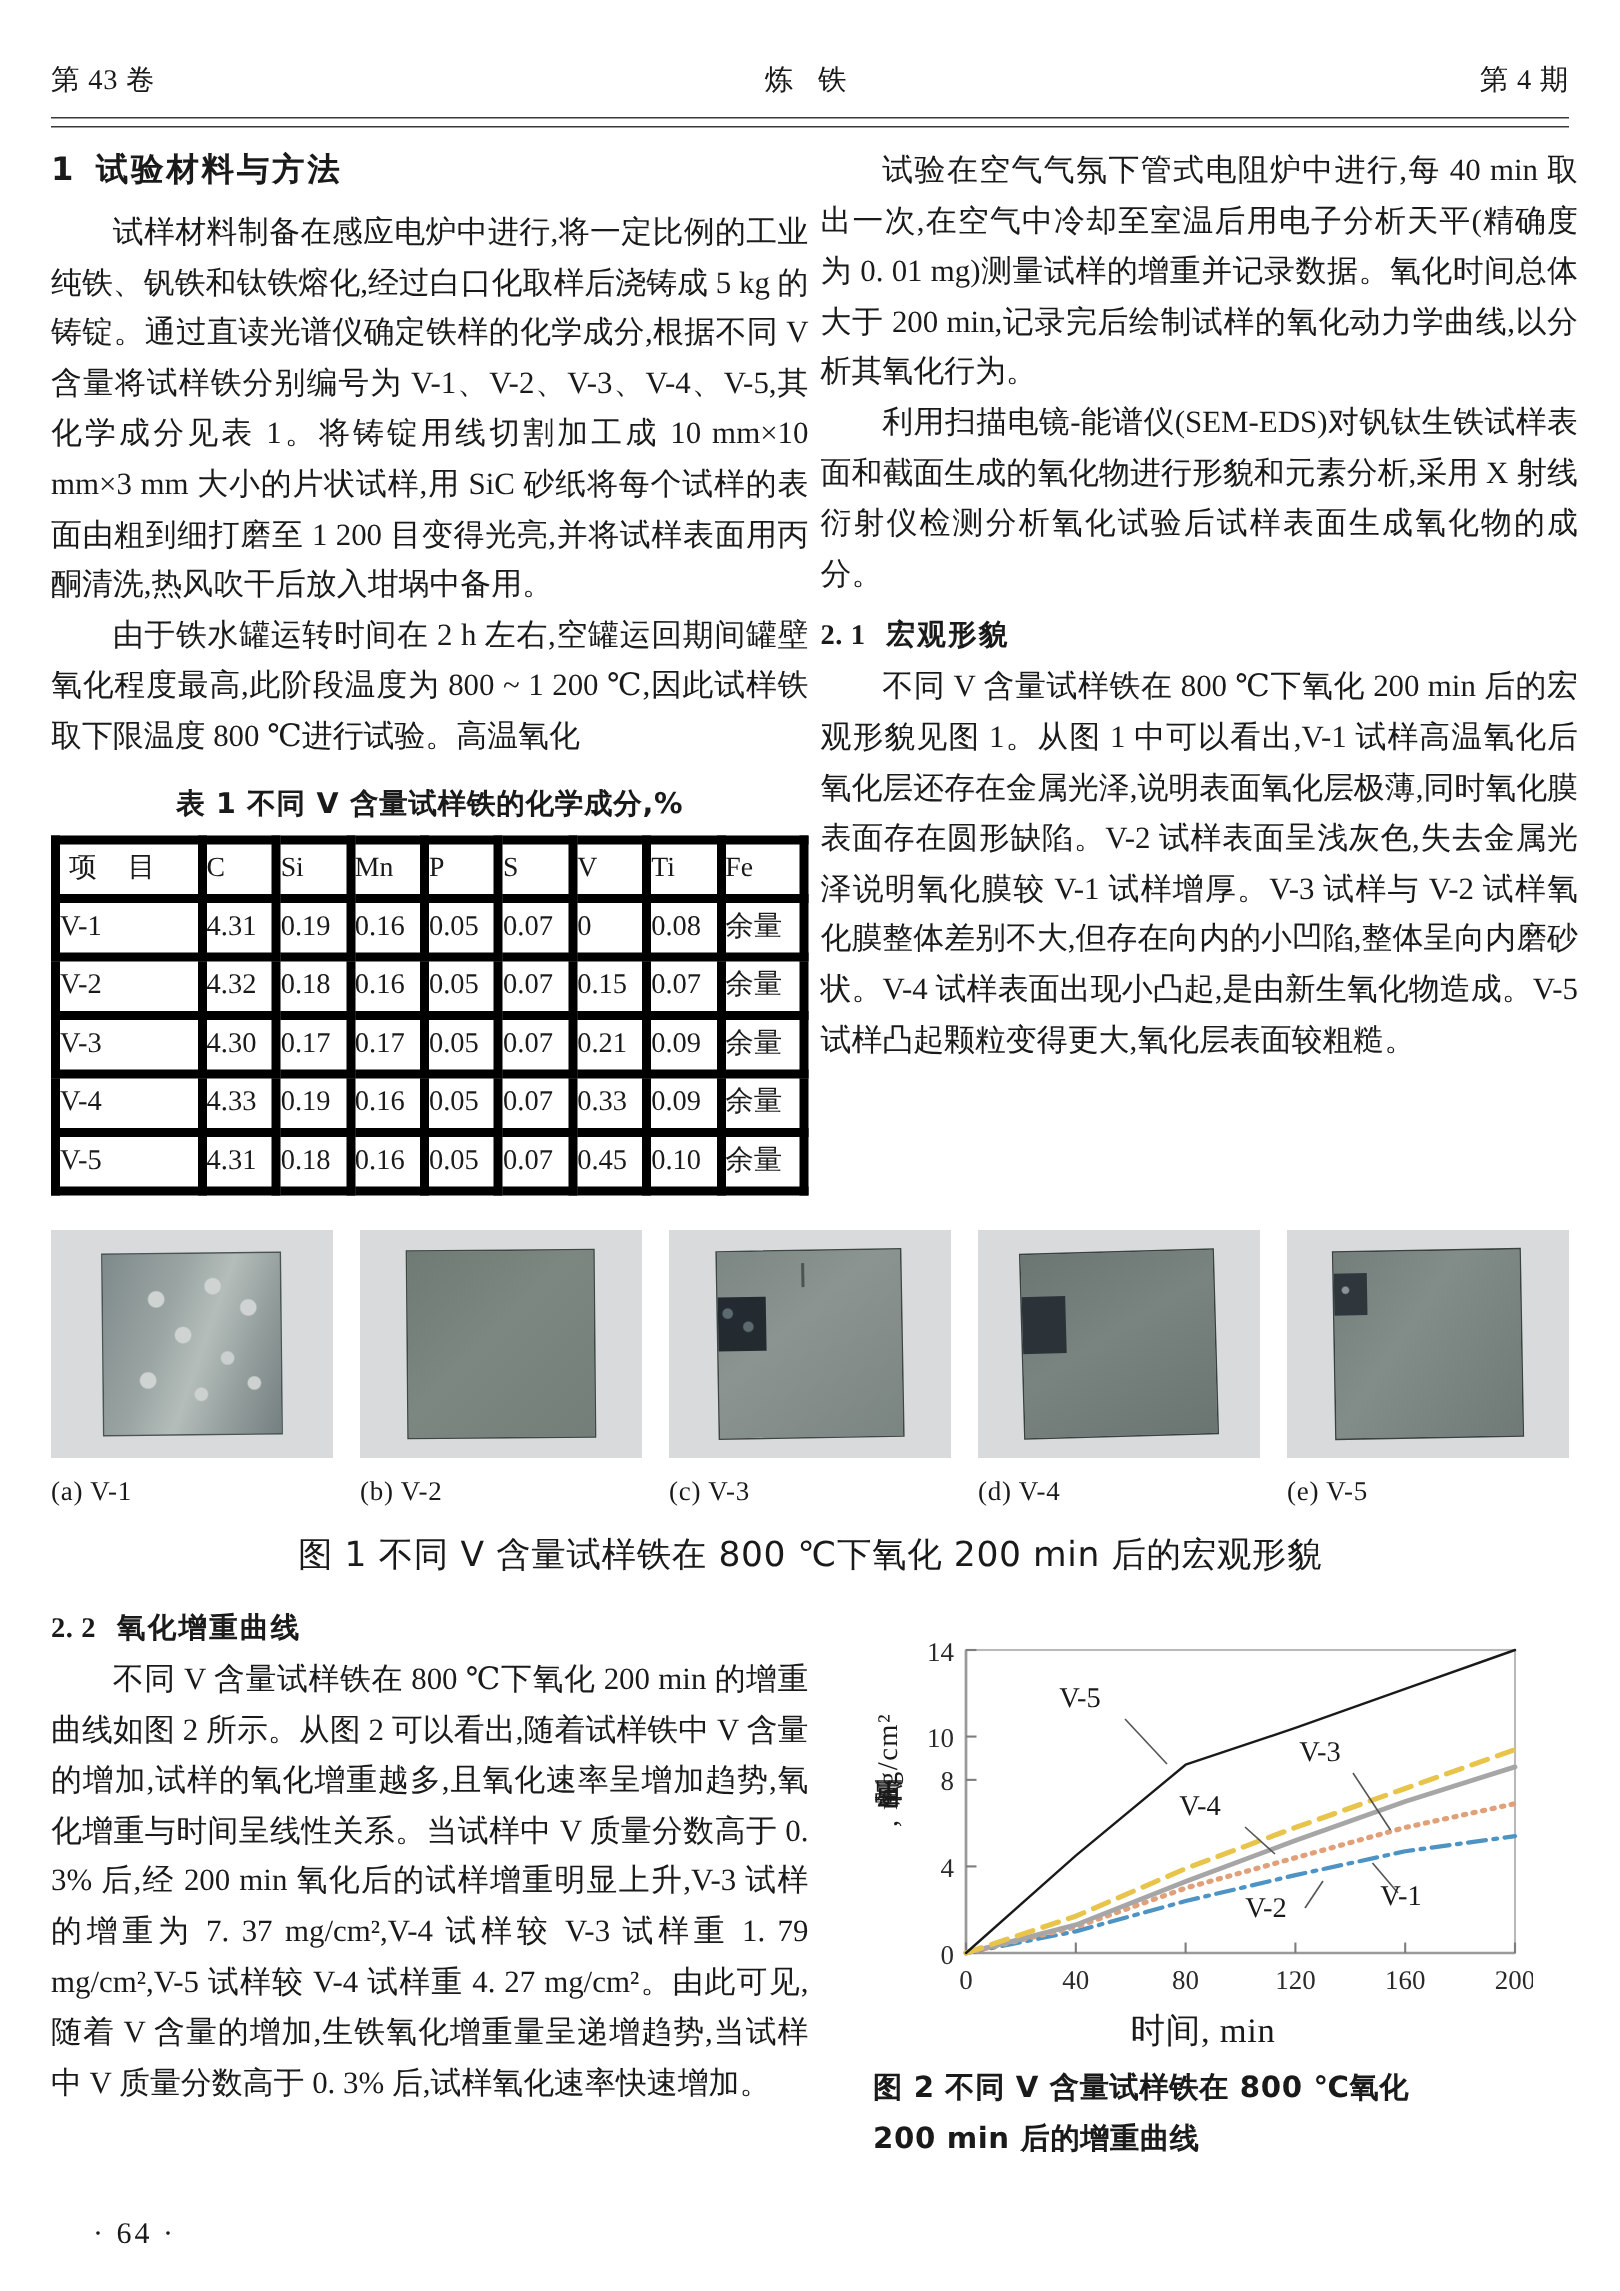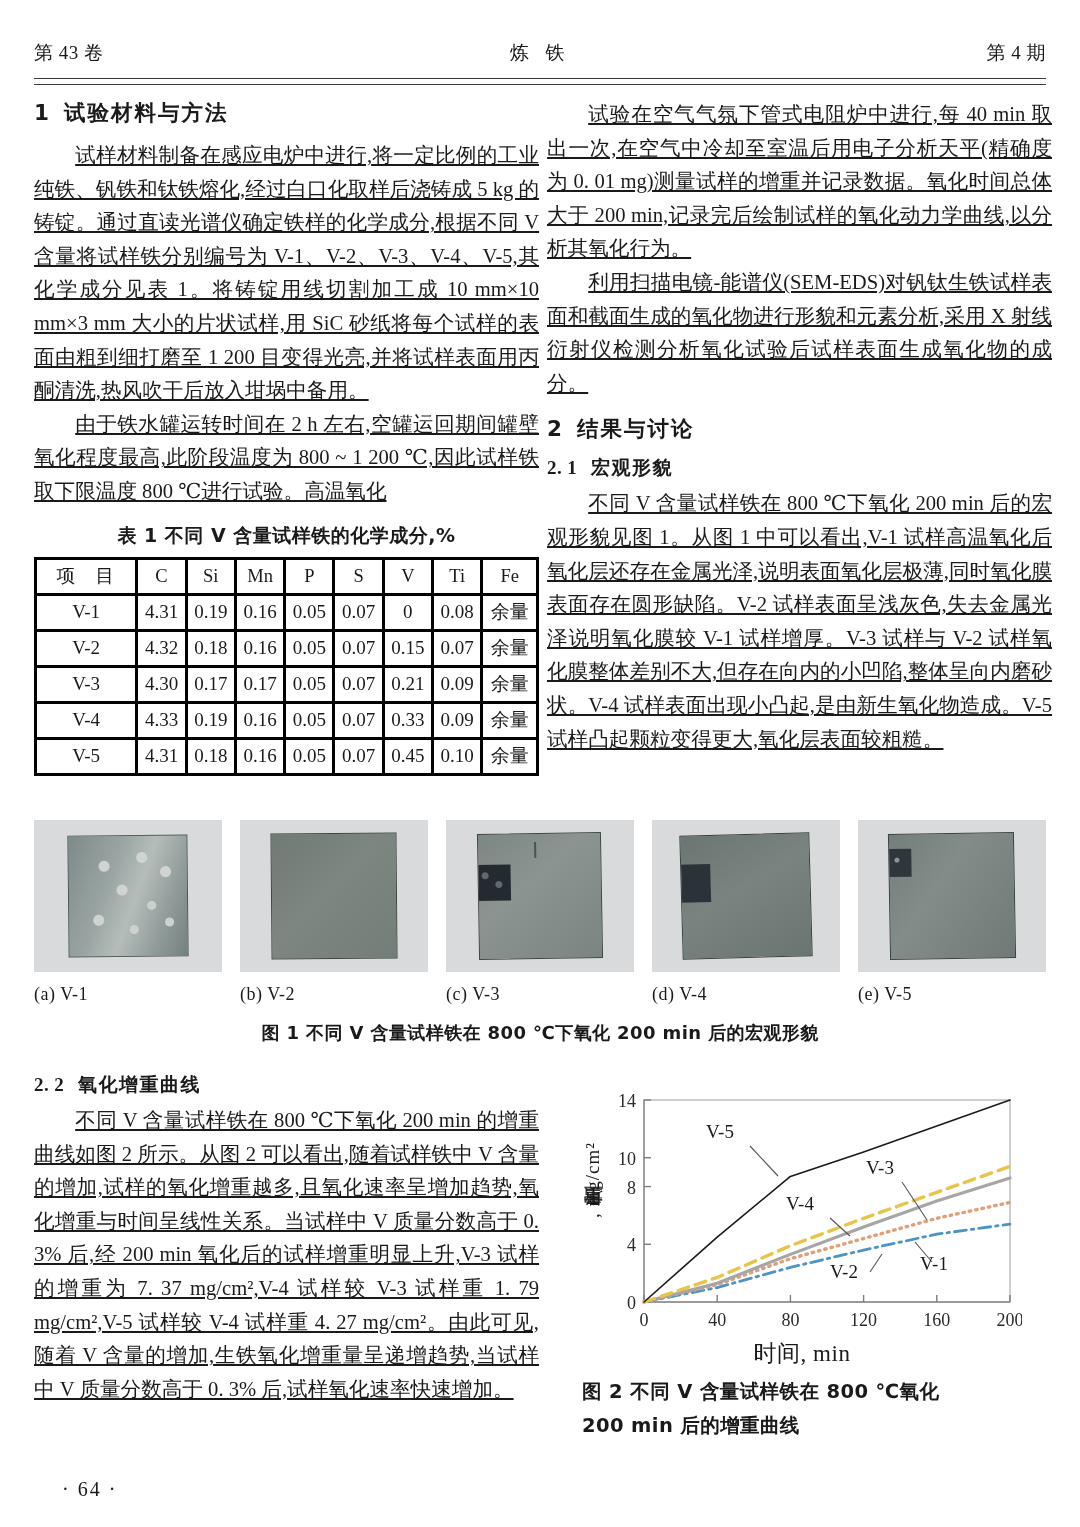--- a/index.html
+++ b/index.html
@@ -32,57 +32,57 @@
   h3.sub{
     font-family:Liberation Serif, serif;
     font-weight:bold;font-size:19px;margin:10px 0 6px 0;letter-spacing:.4px;
   }
   h3.sub .num{display:inline-block;min-width:44px;}
   h3.sub .ttl{letter-spacing:1.5px;}
 
   p.body{
     margin:0 0 0 0;font-size:20.6px;line-height:33.6px;
     text-align:justify;text-justify:inter-ideograph;
-    text-indent:2em;letter-spacing:0px;text-decoration:underline;
+    text-indent:2em;letter-spacing:0px;
   }
 
   
   .tbl-cap{
     text-align:center;font-size:19px;font-weight:bold;
     font-family:"DejaVu Sans","Liberation Sans",sans-serif;
     margin:14px 0 8px 0;letter-spacing:.5px;
   }
   table.chem{
     border-collapse:collapse;width:505px;margin:0;
     border-top:2.2px solid #111;border-bottom:2.2px solid #111;
     border-left:2.2px solid #111;border-right:2.2px solid #111;
   }
   table.chem td{
-    border:3px solid #000000;text-align:center;
+    border:6px solid #000000;text-align:left;
     font-size:19px;padding:4px 0 5px 0;line-height:24px;
     font-family:"Liberation Serif","DejaVu Serif",serif;
   }
   table.chem tr.hdr td{font-size:18.5px;}
   table.chem td.item{letter-spacing:8px;padding-left:6px;}
 
   
   .fig1{position:absolute;left:34px;top:820px;width:1012px;}
   .fig1-row{display:flex;justify-content:space-between;align-items:flex-start;}
   .samp-wrap{width:188px;}
   .samp-frame{
     width:188px;height:152px;background:#d9dadc;
     display:flex;align-items:center;justify-content:center;position:relative;
   }
   .chip{position:relative;overflow:hidden;}
   .chip .tag{position:absolute;background:#2f353b;}
   .samp-label{
     text-align:left;font-size:18px;margin-top:12px;letter-spacing:.5px;
   }
   .fig-cap{
-    text-align:center;font-size:18px;font-weight:bold;
+    text-align:center;font-size:23px;font-weight:normal;
     font-family:"DejaVu Sans","Liberation Sans",sans-serif;
     letter-spacing:.4px;
   }
 
   
   .block-left{position:absolute;left:34px;top:1072px;width:505px;}
   .block-right{position:absolute;left:582px;top:1090px;width:470px;}
 
   
   .chart-box{position:relative;width:440px;height:275px;}
@@ -194,23 +194,20 @@
           <td>余量</td>
         </tr>
       </tbody>
     </table>
   </div>
 
   <div class="col col-right">
     <p class="body">试验在空气气氛下管式电阻炉中进行,每 40 min 取出一次,在空气中冷却至室温后用电子分析天平(精确度为 0. 01 mg)测量试样的增重并记录数据。氧化时间总体大于 200 min,记录完后绘制试样的氧化动力学曲线,以分析其氧化行为。</p>
     <p class="body">利用扫描电镜-能谱仪(SEM-EDS)对钒钛生铁试样表面和截面生成的氧化物进行形貌和元素分析,采用 X 射线衍射仪检测分析氧化试验后试样表面生成氧化物的成分。</p>
 
-    <h2 class="sec" style="margin-top:14px;">
-      <span class="num">2</span><span class="ttl">结果与讨论</span>
-    </h2>
     <h3 class="sub">
       <span class="num">2. 1</span><span class="ttl">宏观形貌</span>
     </h3>
     <p class="body">不同 V 含量试样铁在 800 ℃下氧化 200 min 后的宏观形貌见图 1。从图 1 中可以看出,V-1 试样高温氧化后氧化层还存在金属光泽,说明表面氧化层极薄,同时氧化膜表面存在圆形缺陷。V-2 试样表面呈浅灰色,失去金属光泽说明氧化膜较 V-1 试样增厚。V-3 试样与 V-2 试样氧化膜整体差别不大,但存在向内的小凹陷,整体呈向内磨砂状。V-4 试样表面出现小凸起,是由新生氧化物造成。V-5 试样凸起颗粒变得更大,氧化层表面较粗糙。</p>
   </div>
 
   <div class="fig1">
     <div class="fig1-row">
 
       <div class="samp-wrap">

